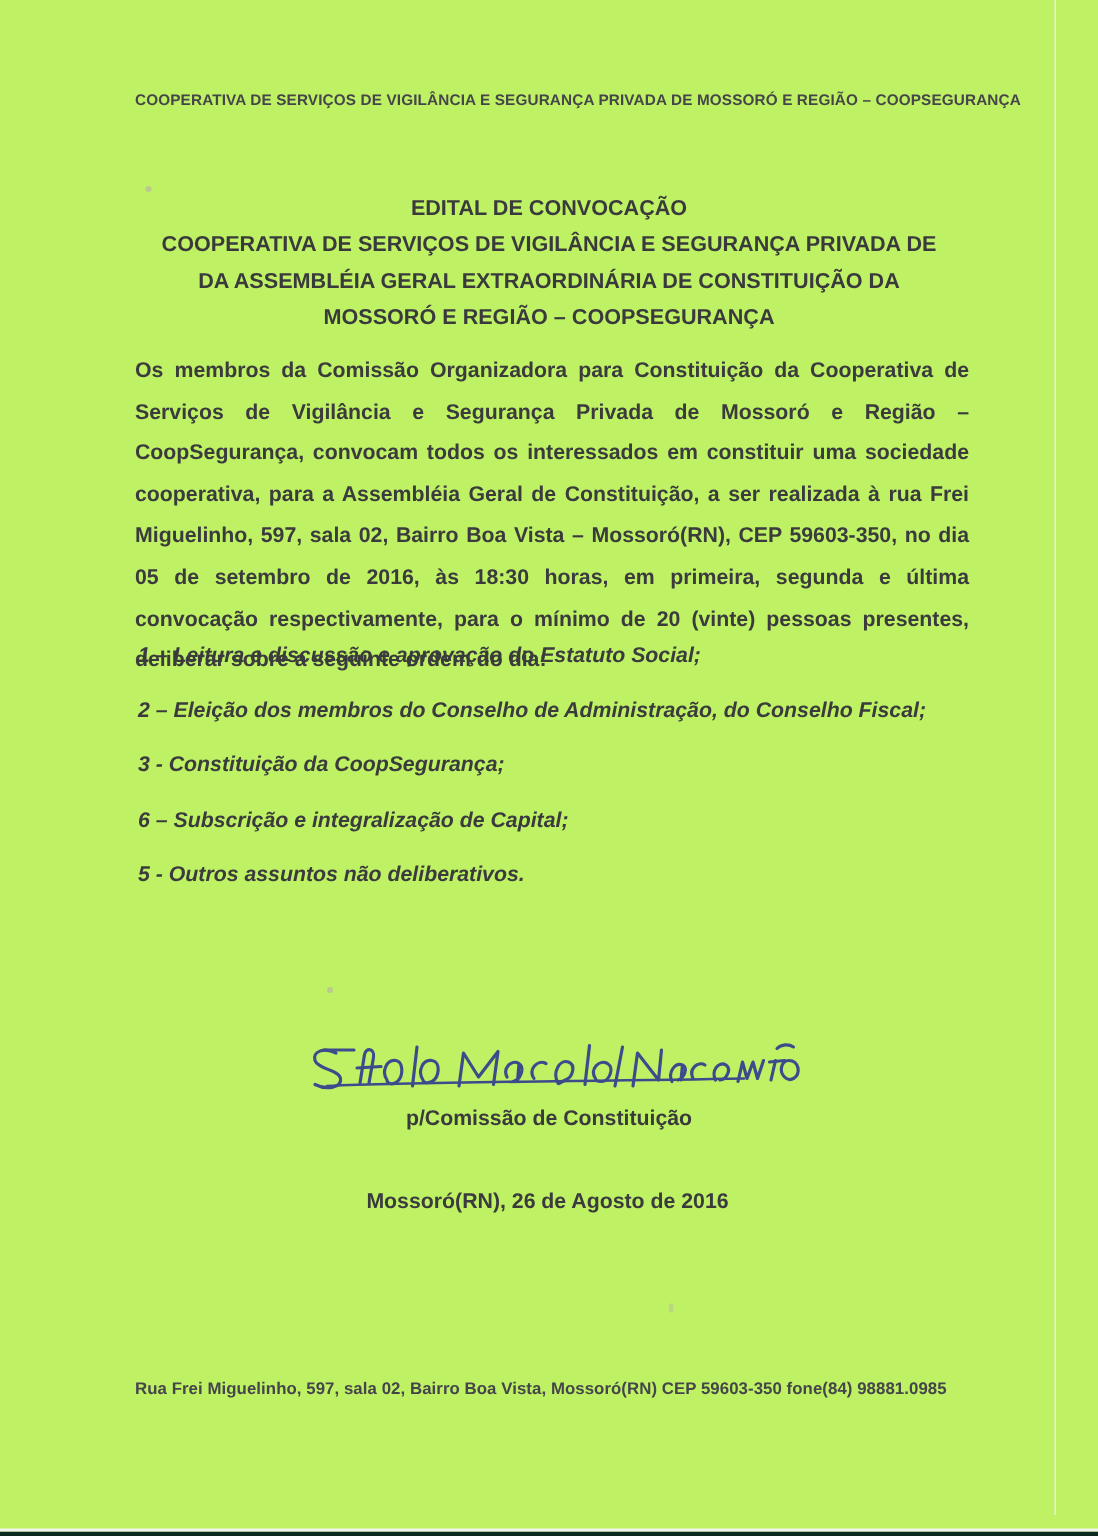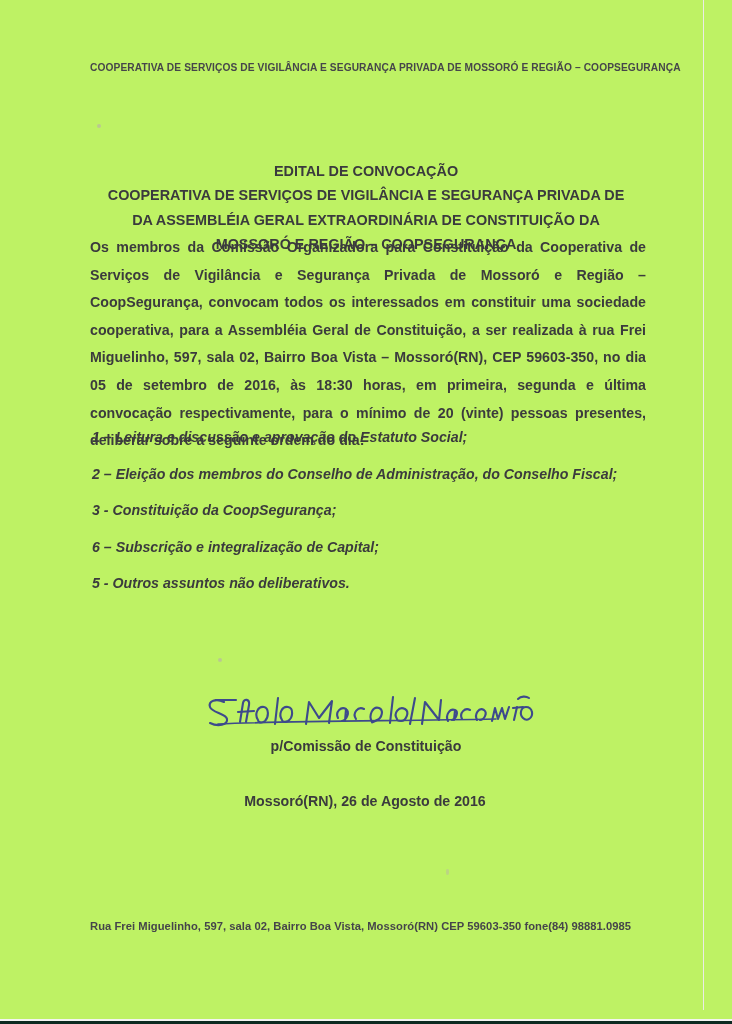--- a/index.html
+++ b/index.html
@@ -76,21 +76,20 @@
   .title-block {
     position: absolute;
     left: 66px;
     top: 127px;
     width: 600px;
     text-align: center;
     font-size: 14.4px;
     font-weight: 700;
     line-height: 24.3px;
     color: #3a3a3d;
-    margin-top: 32px;
   }
   .title-block .tline { display: block; }
 
   .body-copy {
     position: absolute;
     left: 90px;
     top: 234px;
     width: 556px;
     font-size: 14.2px;
     font-weight: 600;

